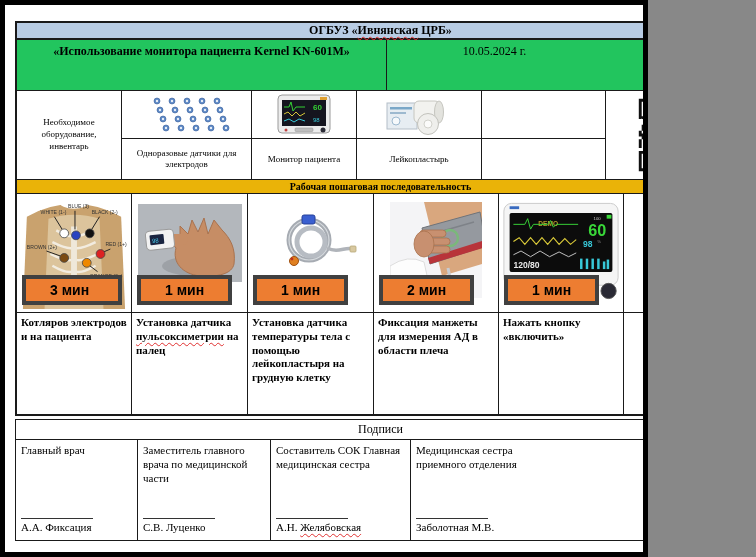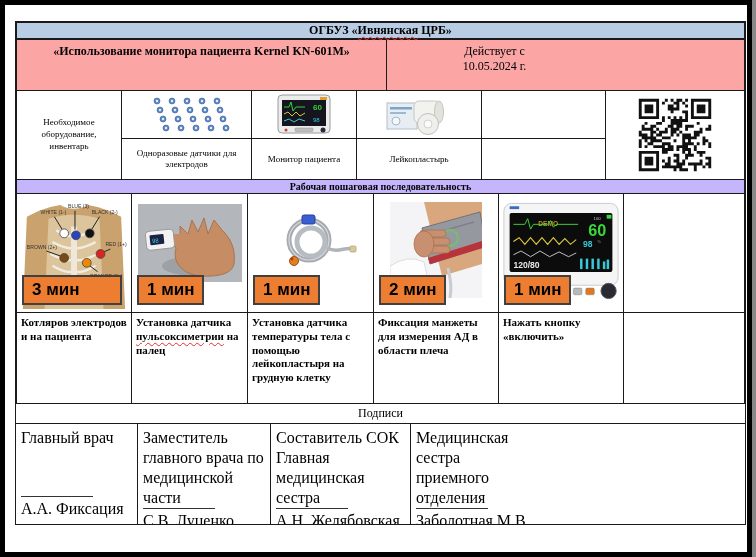--- a/index.html
+++ b/index.html
@@ -1,43 +1,43 @@
 <!DOCTYPE html>
 <html><head>
 <meta charset="utf-8">
 <style>
   html,body{margin:0;padding:0;background:#888;}
-  .page{position:relative;width:752px;height:557px;background:#fff;border:5px solid #000;
+  .page{position:relative;width:648px;height:557px;background:#fff;border:5px solid #000;
         box-sizing:border-box;font-family:"Liberation Serif",serif;color:#000;overflow:hidden;text-decoration:underline;}
   .tbl{position:absolute;background:#fff;border:2px solid #1a1a1a;box-sizing:border-box;}
   .main{left:10px;top:16px;width:731px;}
-  .sign{left:10px;top:398px;width:731px;border-width:1px;}
+  .sign{left:10px;top:414px;width:731px;border-width:1px;}
   .row{display:grid;box-sizing:border-box;}
   .cell{box-sizing:border-box;border-right:1px solid #1a1a1a;position:relative;overflow:hidden;}
   .cell:last-child{border-right:none;}
   .bb{border-bottom:1px solid #1a1a1a;}
   .bb2{border-bottom:2px solid #1a1a1a;}
   .center{display:flex;align-items:center;justify-content:center;text-align:center;}
   .r-org{height:17px;background:#b8cce4;font-weight:bold;font-size:12px;}
-  .r-head{height:51px;background:#fca5a5;grid-template-columns:370px 215px 1fr;font-size:12px;}
+  .r-head{height:51px;background:#22c55e;grid-template-columns:370px 215px 1fr;font-size:12px;}
   .r-head .cell{padding-top:4px;text-align:center;}
   .r-equip{height:89px;grid-template-columns:105px 130px 105px 125px 124px 1fr;font-size:9px;}
   .equip-img{height:47px;border-bottom:1px solid #1a1a1a;display:flex;align-items:center;justify-content:center;}
   .equip-lbl{height:40px;display:flex;align-items:center;justify-content:center;text-align:center;padding:0 4px;line-height:1.2;}
-  .r-band{height:14px;background:#c4b5fd;font-weight:bold;font-size:10px;}
+  .r-band{height:14px;background:#eab308;font-weight:bold;font-size:10px;}
   .r-steps{height:119px;grid-template-columns:115px 116px 126px 125px 125px 1fr;}
   .r-desc{height:101px;grid-template-columns:115px 116px 126px 125px 125px 1fr;font-size:11px;font-weight:bold;}
   .r-desc .cell{padding:3px 4px;line-height:1.25;}
   .img-wrap{width:100%;height:100%;display:flex;align-items:flex-start;justify-content:center;padding-top:3px;box-sizing:border-box;}
-  .badge{position:absolute;left:5px;bottom:7px;background:#ed7d31;border:2px solid #404040;
-         font-family:"Liberation Sans",sans-serif;font-weight:bold;font-size:17px;
-         padding:3px 8px;min-width:46px;box-sizing:border-box;}
+  .badge{position:absolute;left:5px;bottom:7px;background:#ed7d31;border:4px solid #404040;
+         font-family:"Liberation Sans",sans-serif;font-weight:bold;font-size:14px;
+         padding:3px 24px;min-width:46px;box-sizing:border-box;}
   .badge.wide{min-width:100px;}
   .sign-head{height:20px;font-size:12px;}
-  .sign-body{grid-template-columns:122px 133px 140px 130px 110px 1fr;height:100px;font-size:16px;}
+  .sign-body{grid-template-columns:122px 133px 140px 130px 110px 1fr;height:100px;font-size:11px;}
   .sign-body .cell{padding:4px 5px 5px 5px;display:flex;flex-direction:column;line-height:1.25;}
   .sigline{margin-top:auto;width:72px;border-bottom:1.5px solid #333;height:10px;}
   .signame{margin-top:2px;}
   .date-val{margin-top:12px;}
   .sp{text-decoration:underline wavy #e03030;text-decoration-thickness:1px;text-underline-offset:2px;}
   svg text{font-family:"Liberation Sans",sans-serif;}
 </style>
 </head>
 <body>
 
@@ -45,21 +45,20 @@
 
   <div class="tbl main">
 
     <div class="row r-org bb2 center">
       <span><span>ОГБУЗ «</span><span class="sp">Ивнянская</span><span> ЦРБ»</span></span>
     </div>
 
     <div class="row r-head bb">
       <div class="cell" style="font-weight:bold;">«Использование монитора пациента Kernel KN-601M»</div>
       <div class="cell">
-        <div>Действует  с</div>
         <div>10.05.2024  г.</div>
       </div>
     </div>
 
     <div class="row r-equip bb">
       <div class="cell center" style="padding:0 23px;line-height:1.3;">Необходимое оборудование, инвентарь</div>
 
       <div class="cell">
         <div class="equip-img">
           <svg width="96" height="44" viewBox="0 0 96 44">

